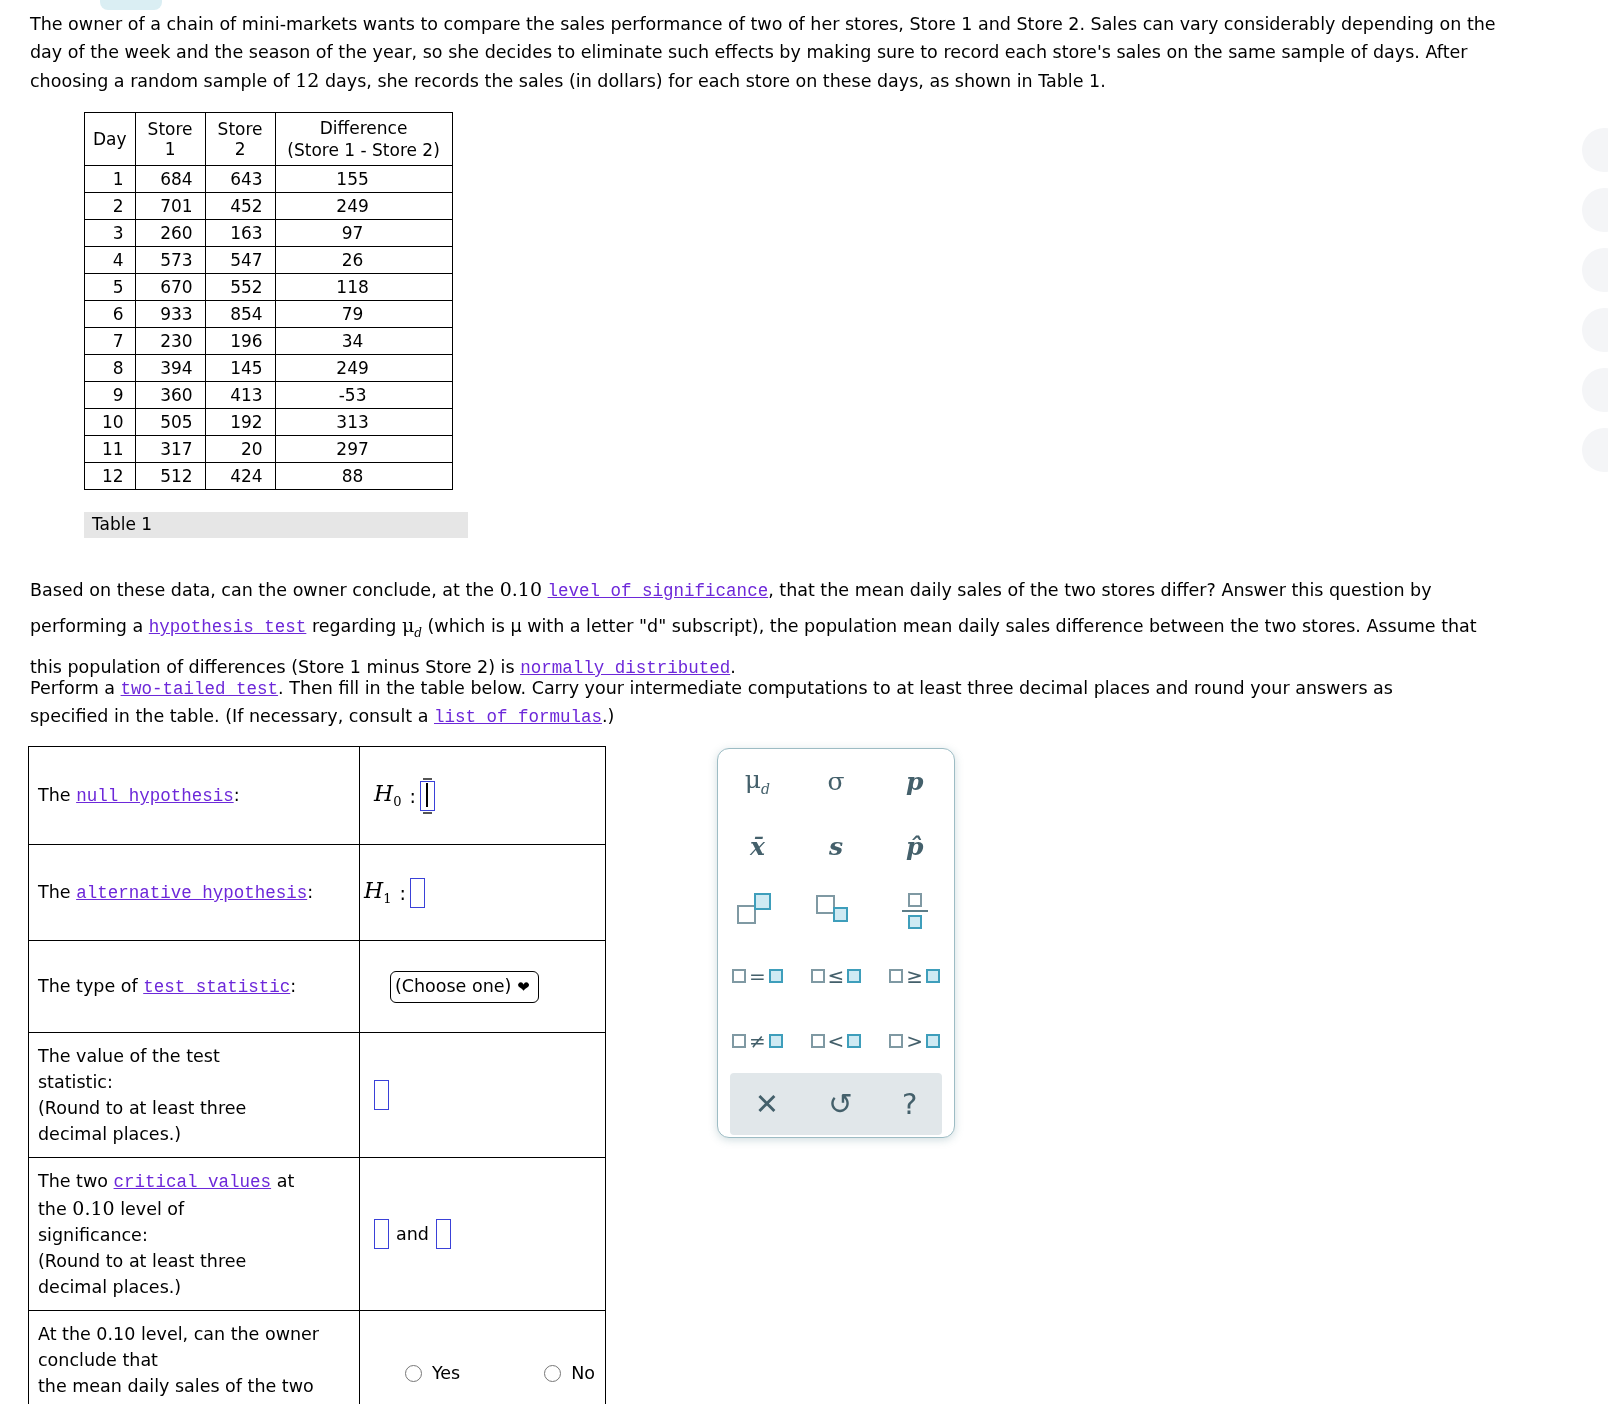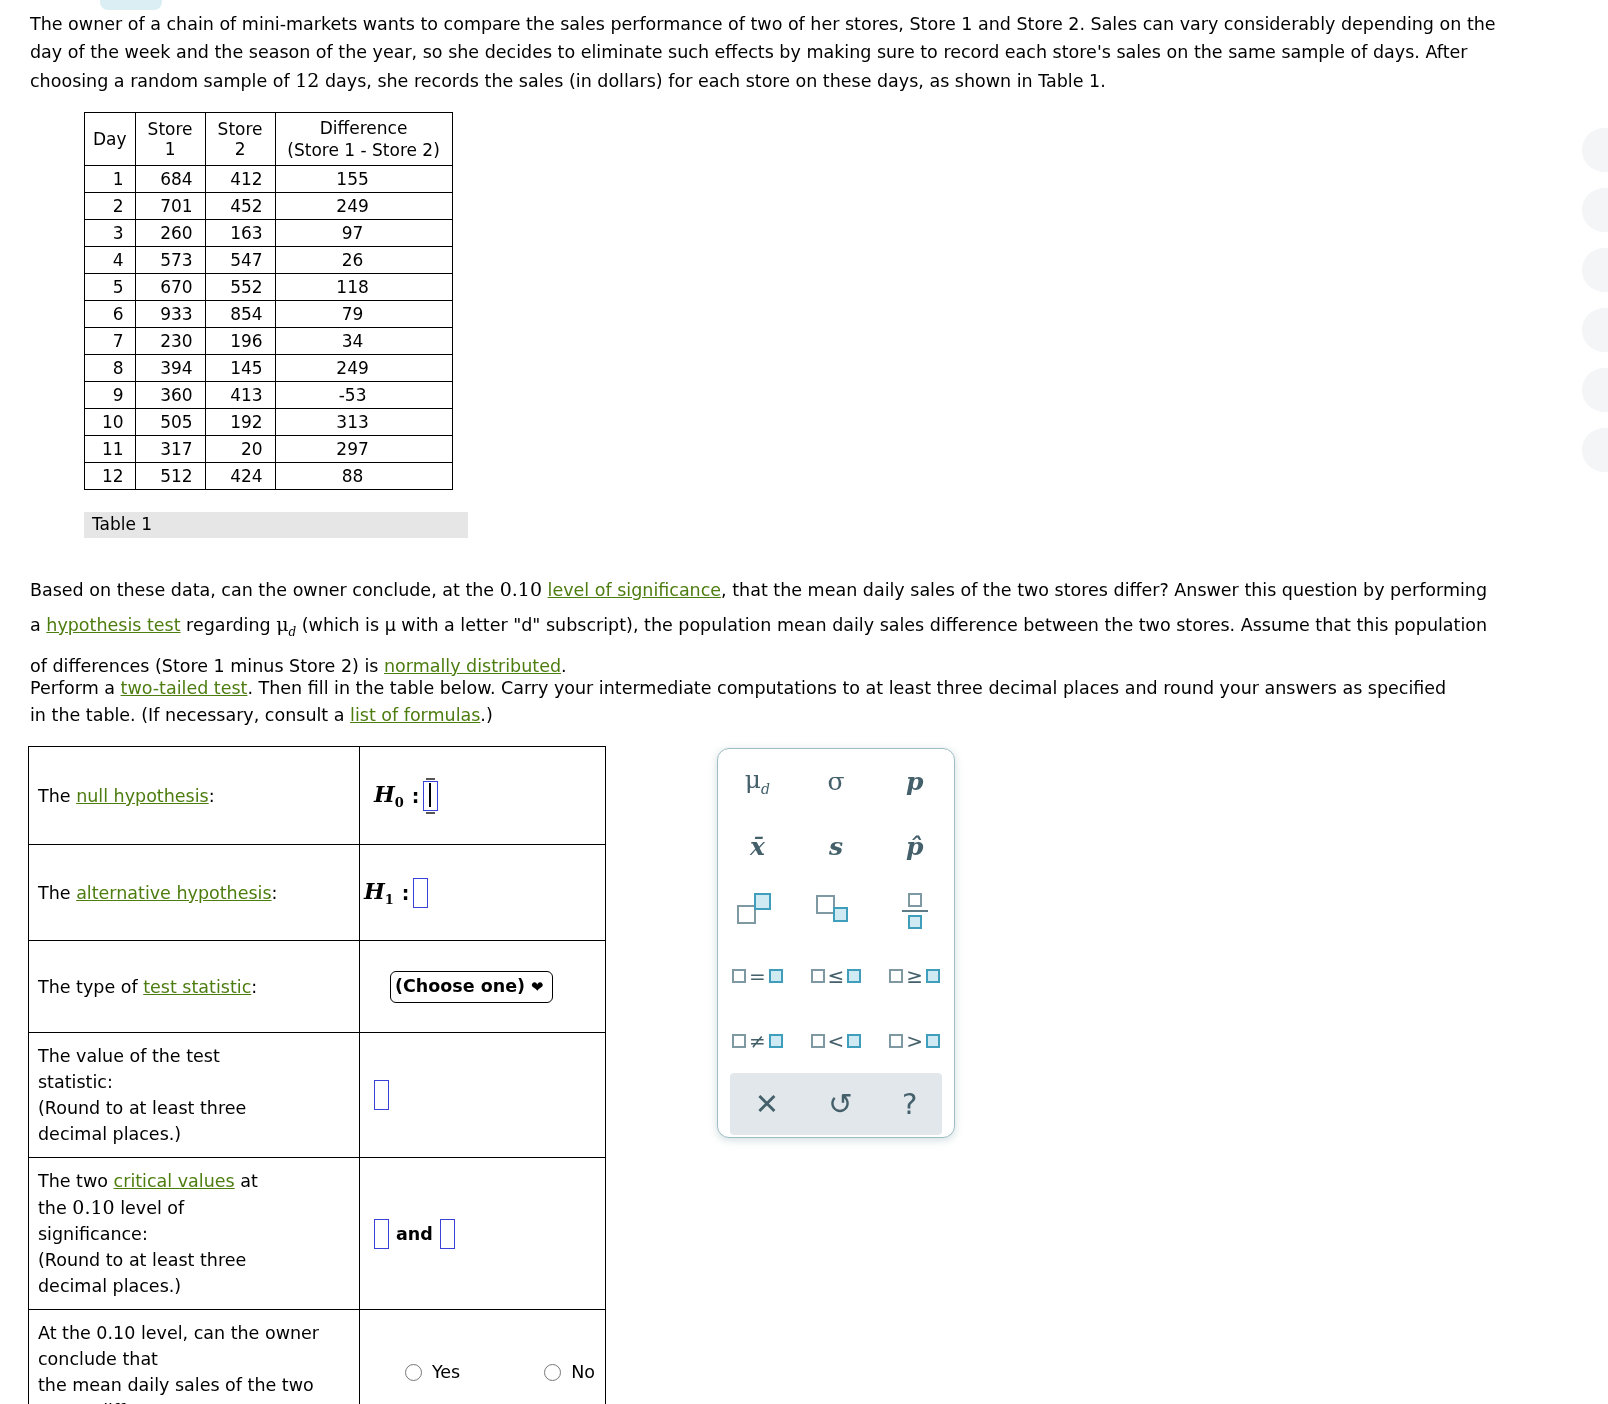--- a/index.html
+++ b/index.html
@@ -83,23 +83,24 @@
   }
 
   
   .para {
     position: absolute;
     line-height: 34px;
   }
   #para-1 { left: 30px; top: 572px; width: 1470px; }
   #para-2 { left: 30px; top: 675px; width: 1420px; line-height: 27px; }
   a.lnk {
-    color: #4d7c0f;
+    color: #6d28d9;
     text-decoration: underline;
     cursor: pointer;
+    font-family: Liberation Mono, monospace;
   }
   .mnum {
     font-family: "DejaVu Serif", "Liberation Serif", serif;
     font-size: 19px;
   }
   .mu-d {
     font-family: "DejaVu Serif", "Liberation Serif", serif;
     font-size: 19px;
   }
   .mu-d sub {
@@ -115,21 +116,21 @@
     width: 578px;
     border-collapse: collapse;
   }
   .form-table td {
     border: 1.8px solid #000;
     vertical-align: middle;
     padding: 10px 10px 10px 9px;
     box-sizing: border-box;
   }
   .form-table td.label-cell { width: 258px; line-height: 26px; }
-  .form-table td.input-cell { padding-left: 14px; font-weight: bold; }
+  .form-table td.input-cell { padding-left: 14px; }
   .h-sym {
     font-family: "DejaVu Serif", "Liberation Serif", serif;
     font-size: 22px;
     font-style: italic;
     vertical-align: middle;
   }
   .h-sym sub { font-size: 13px; font-style: normal; }
   .colon {
     font-size: 19px;
     vertical-align: middle;
@@ -310,21 +311,21 @@
         <th class="hdr-diff">
           <span>Difference</span><br>
           <span>(Store 1 - Store 2)</span>
         </th>
       </tr>
     </thead>
     <tbody>
         <tr>
           <td class="c-day">1</td>
           <td class="c-s1">684</td>
-          <td class="c-s2">412</td>
+          <td class="c-s2">643</td>
           <td class="c-diff">155</td>
         </tr>
         <tr>
           <td class="c-day">2</td>
           <td class="c-s1">701</td>
           <td class="c-s2">452</td>
           <td class="c-diff">249</td>
         </tr>
         <tr>
           <td class="c-day">3</td>

